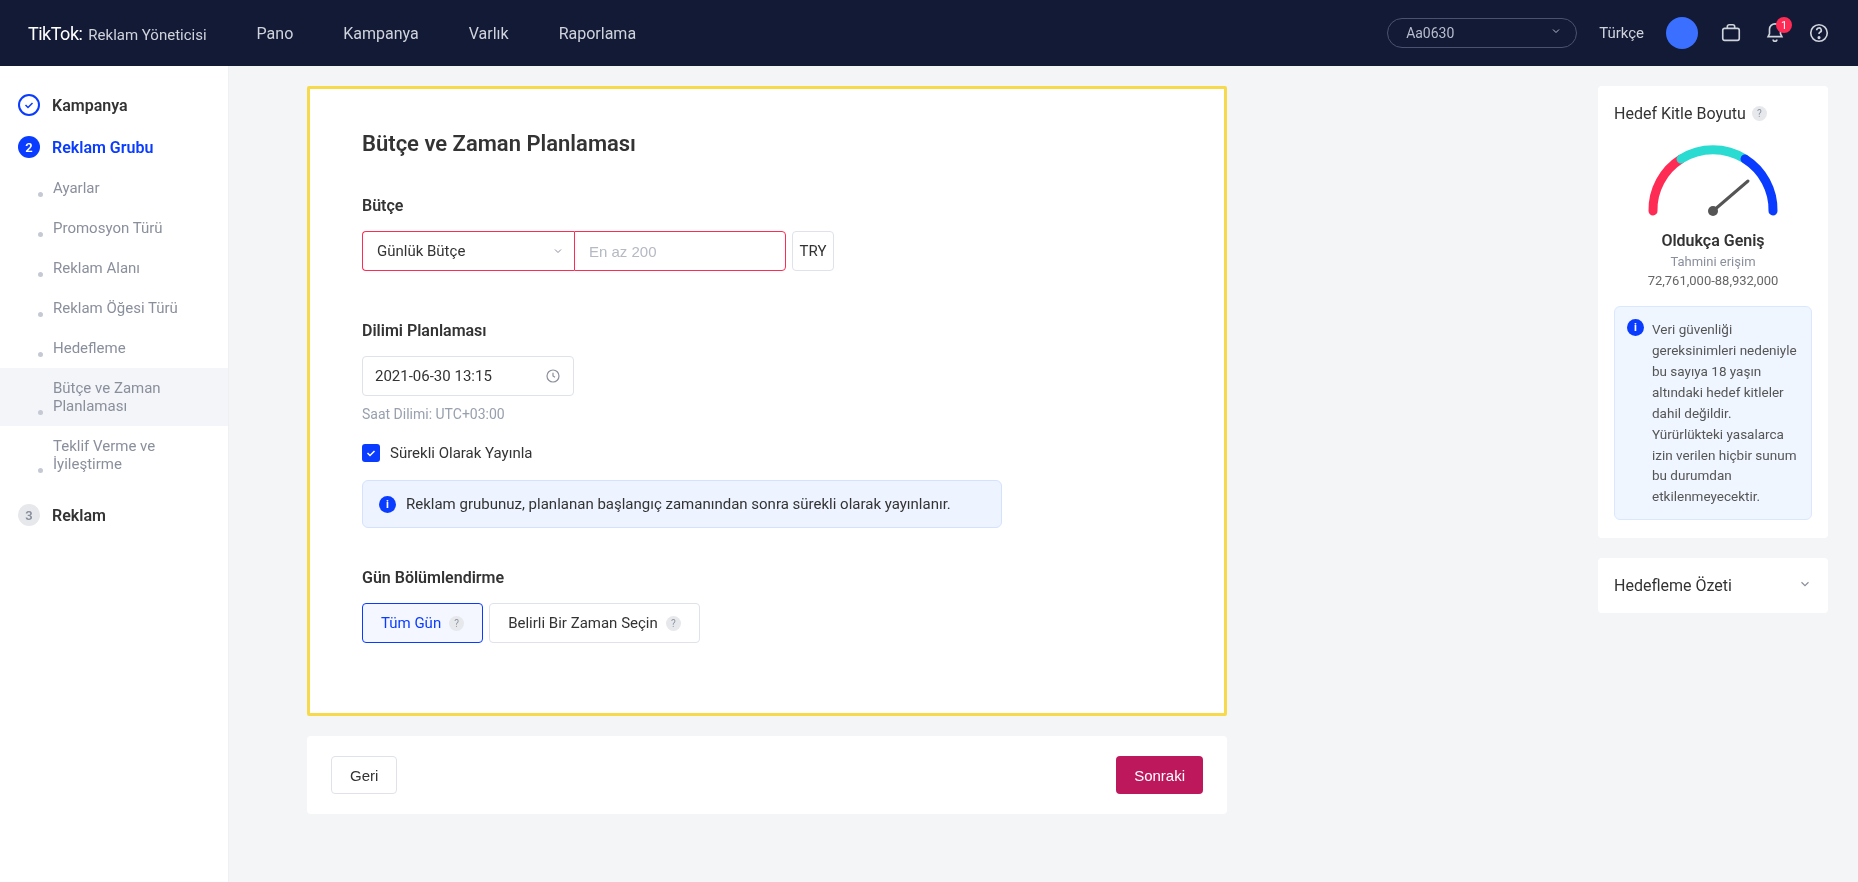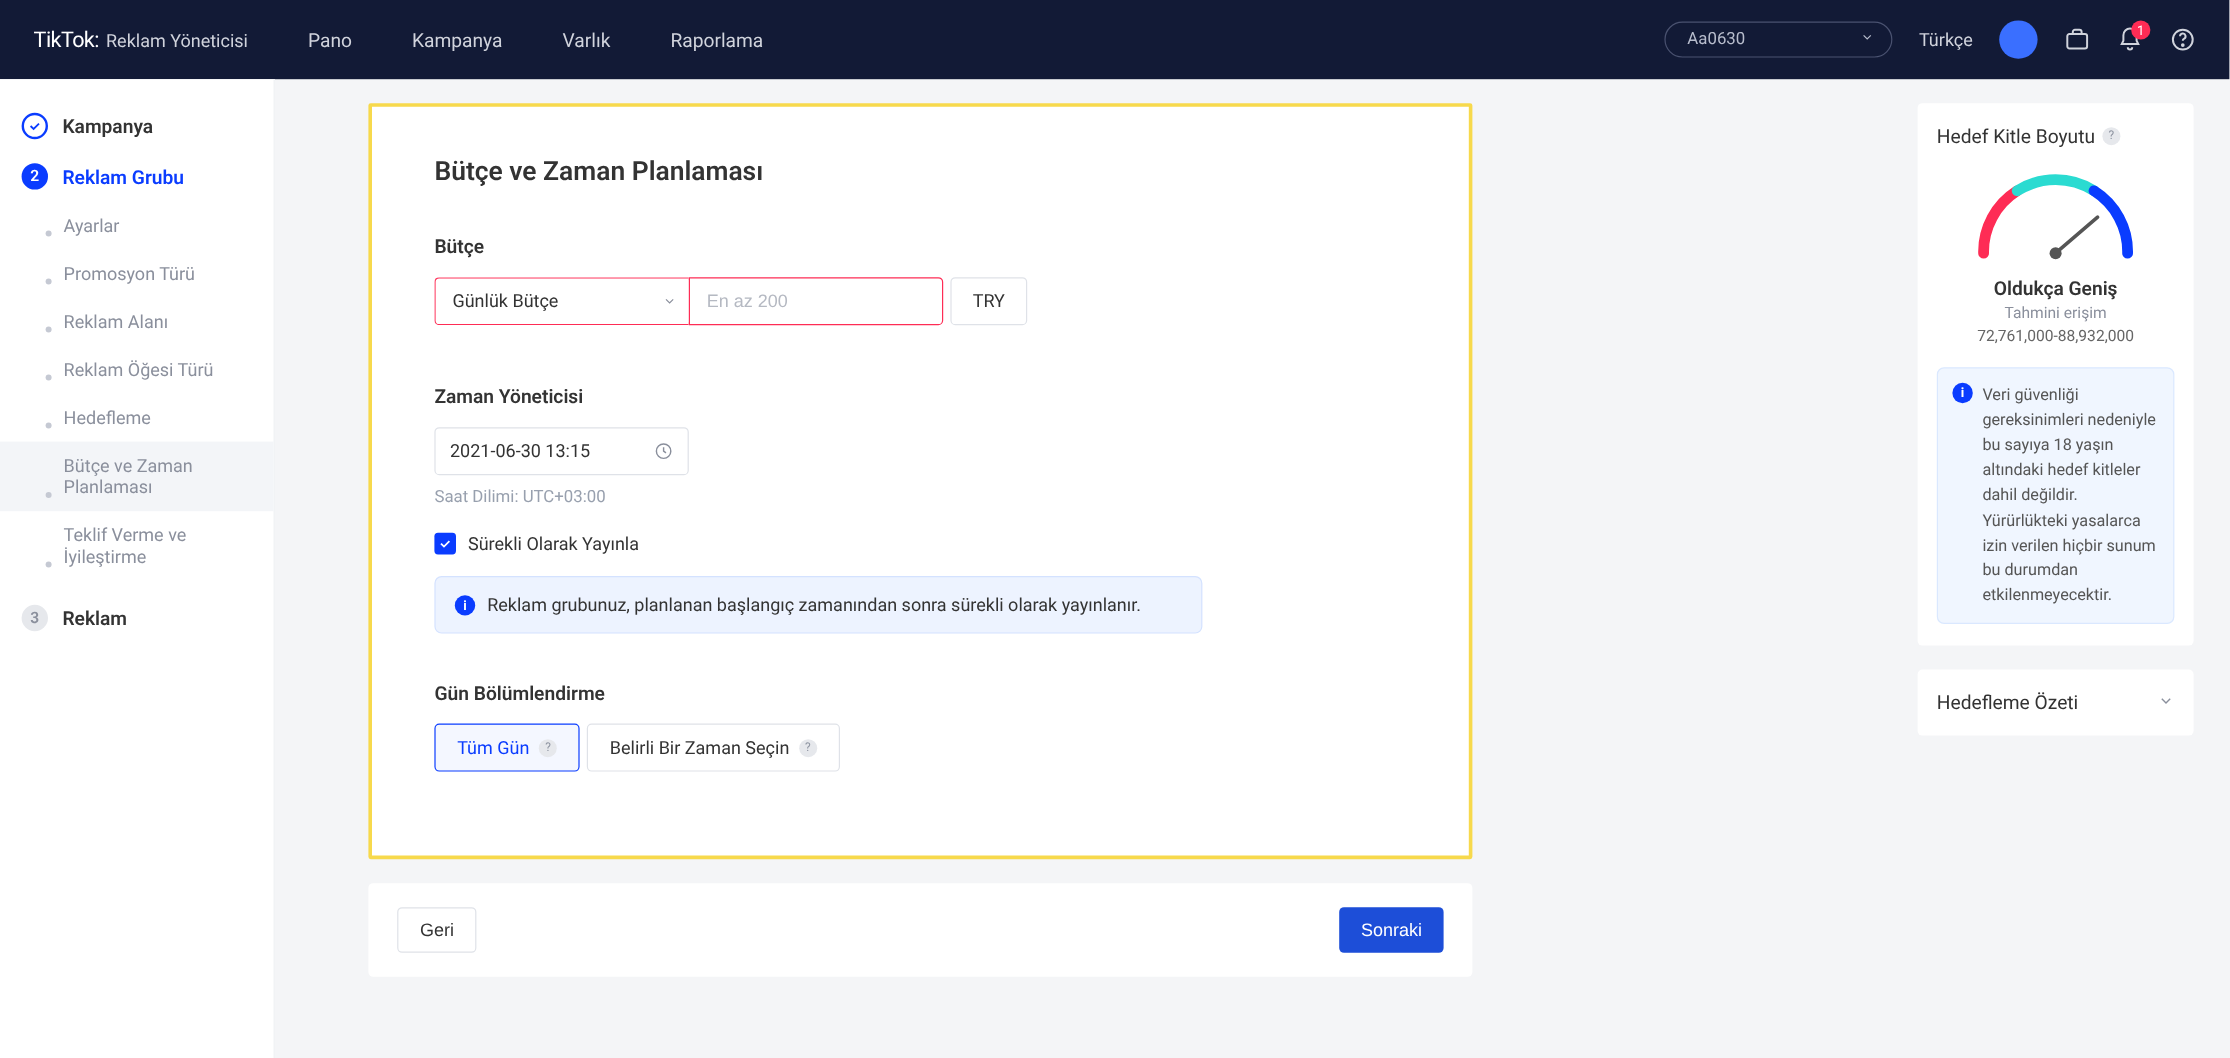--- a/index.html
+++ b/index.html
@@ -41,40 +41,40 @@
   
   .main { flex: 1; overflow: auto; padding: 0 0 0 0; position:relative; }
   .content-wrap { margin: 20px 0 0 78px; width: 920px; }
   .card { background: #fff; border: 3px solid #f7d94c; border-radius: 2px; padding: 42px 52px 70px 52px; }
   .card h2 { font-size: 22px; font-weight: 600; margin-bottom: 40px; }
   .field-label { font-size: 16px; font-weight: 600; margin-bottom: 16px; }
   .row-budget { display: flex; gap: 0; margin-bottom: 50px; }
   .select-budget { width: 212px; height: 40px; border: 1px solid #fe2c55; border-right: none; border-radius: 4px 0 0 4px; display:flex; align-items:center; justify-content:space-between; padding: 0 10px 0 14px; font-size:15px; cursor:pointer; }
   .input-budget { width: 212px; height: 40px; border: 1px solid #fe2c55; border-radius: 0 4px 4px 0; padding: 0 14px; font-size:15px; outline:none; }
   .input-budget::placeholder { color:#b5b9c2; }
-  .currency { margin-left: 6px; width: 64px; height: 40px; border: 1px solid #dfe2e8; border-radius: 4px; display:flex; align-items:center; justify-content:center; font-size:15px; color:#333;text-align:center; }
+  .currency { margin-left: 6px; width: 42px; height: 40px; border: 1px solid #dfe2e8; border-radius: 4px; display:flex; align-items:center; justify-content:center; font-size:15px; color:#333;text-align:center; }
 
   .datetime-row { margin-bottom: 10px; }
   .datetime { width: 212px; height: 40px; border:1px solid #dfe2e8; border-radius:4px; display:flex; align-items:center; justify-content:space-between; padding:0 12px; font-size:15px; cursor:pointer; }
   .tz { font-size: 14px; color:#98a0ae; margin-bottom: 22px; }
   .check-row { display:flex; align-items:center; gap:10px; font-size:15px; margin-bottom:18px; }
   .checkbox { width:18px; height:18px; background:#0a3cff; border-radius:3px; display:flex; align-items:center; justify-content:center; }
   .checkbox svg { stroke:#fff; width:12px; height:12px; }
   .info-box { background:#edf3ff; border:1px solid #d4e2ff; border-radius:6px; padding:14px 16px; display:flex; align-items:center; gap:10px; font-size:15px; color:#333; margin-bottom:40px; width:640px; }
   .info-i { width:17px; height:17px; border-radius:50%; background:#0a3cff; color:#fff; font-size:11px; display:flex; align-items:center; justify-content:center; font-weight:700; flex-shrink:0; }
 
   .seg-row { display:flex; gap:6px; }
   .seg { height:40px; border:1px solid #dfe2e8; border-radius:4px; padding:0 18px; display:flex; align-items:center; gap:8px; font-size:15px; cursor:pointer; background:#fff; }
   .seg.active { border-color:#0a3cff; color:#0a3cff; background:#f4f7ff; }
   .q { width:15px; height:15px; border-radius:50%; background:#e6e8ec; color:#8f95a2; font-size:10px; display:flex; align-items:center; justify-content:center; }
 
   .footer-card { margin-top: 20px; width:920px; margin-left:78px; background:#fff; border-radius:4px; padding:20px 24px; display:flex; justify-content:space-between; }
   .btn { height:38px; padding:0 18px; border-radius:4px; font-size:15px; cursor:pointer; display:flex; align-items:center; }
   .btn.secondary { background:#fff; border:1px solid #dfe2e8; color:#333; }
-  .btn.primary { background:#1d4ed8; color:#fff; border:none; }
+  .btn.primary { background:#be185d; color:#fff; border:none; }
 
   
   .right { width: 230px; margin: 20px 30px 0 0; display:flex; flex-direction:column; gap:20px; }
   .rcard { background:#fff; border-radius:4px; padding:18px 16px; }
   .rtitle { font-size:16px; font-weight:400; display:flex; align-items:center; gap:6px; }
   .gauge-wrap { display:flex; flex-direction:column; align-items:center; margin-top:18px; }
   .gauge { position:relative; width:140px; height:78px; }
   .gauge-label { font-size:16px; font-weight:600; margin-top:12px; }
   .gauge-sub { font-size:13px; color:#8a8f9c; margin-top:4px; }
   .gauge-range { font-size:13px; color:#666; margin-top:4px; }
@@ -180,21 +180,21 @@
           <div class="select-budget">
             <span>Günlük Bütçe</span>
             <svg width="12" height="12" viewBox="0 0 24 24" fill="none" stroke="#8a8f9c" stroke-width="2">
                 <polyline points="6 9 12 15 18 9"></polyline>
               </svg>
           </div>
           <input class="input-budget" placeholder="En az 200" style="">
           <div class="currency">TRY</div>
         </div>
 
-        <div class="field-label">Zaman Yöneticisi</div>
+        <div class="field-label">Dilimi Planlaması</div>
         <div class="datetime-row">
           <div class="datetime">
             <span>2021-06-30 13:15</span>
             <svg width="16" height="16" viewBox="0 0 24 24" fill="none" stroke="#8a8f9c" stroke-width="1.8">
                 <circle cx="12" cy="12" r="9"></circle>
                 <path d="M12 7v5l3 2"></path>
               </svg>
           </div>
         </div>
         <div class="tz">Saat Dilimi: UTC+03:00</div>

